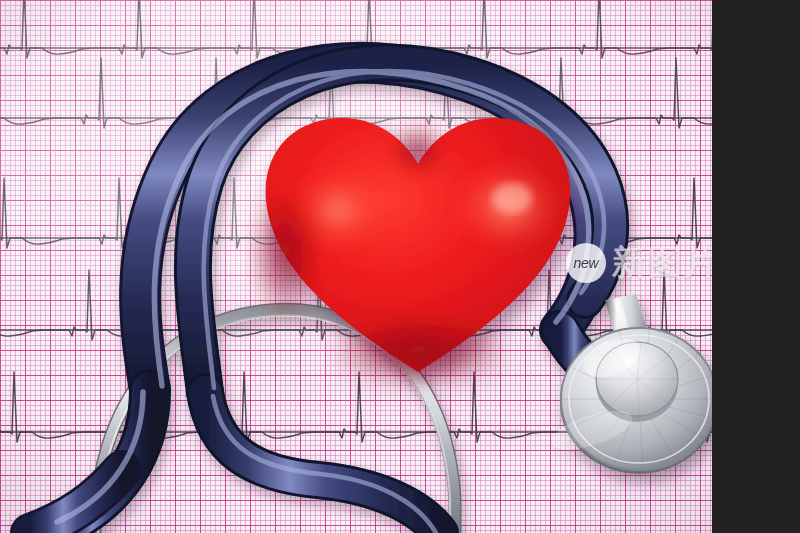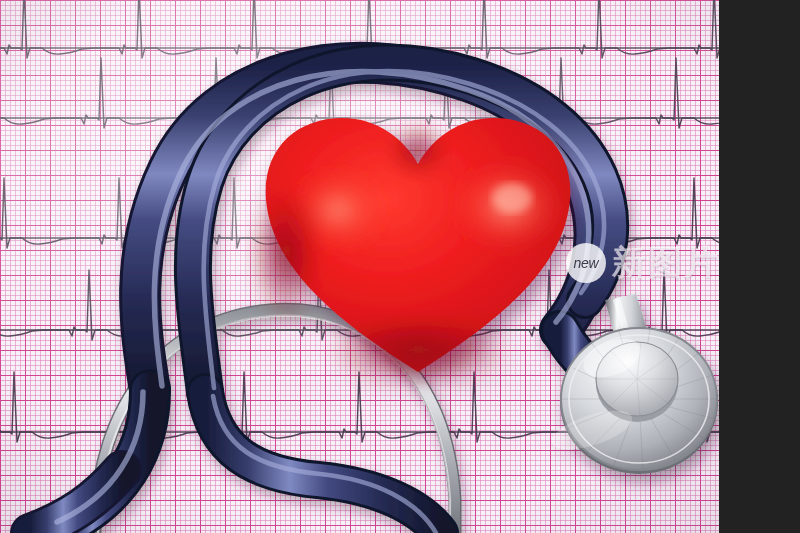--- a/index.html
+++ b/index.html
@@ -8,21 +8,20 @@
     padding: 0;
     background: #222;
     font-family: "Liberation Sans", sans-serif;
   }
   #scene {
     position: relative;
     width: 712px;
     height: 533px;
     overflow: hidden;
     background: #f7f0f6;
-    padding-left: 7px;
   }
 
   
   .ecg-paper {
     position: absolute;
     inset: 0;
     background-color: #f6eff6;
   }
   .grid-fine {
     position: absolute;

